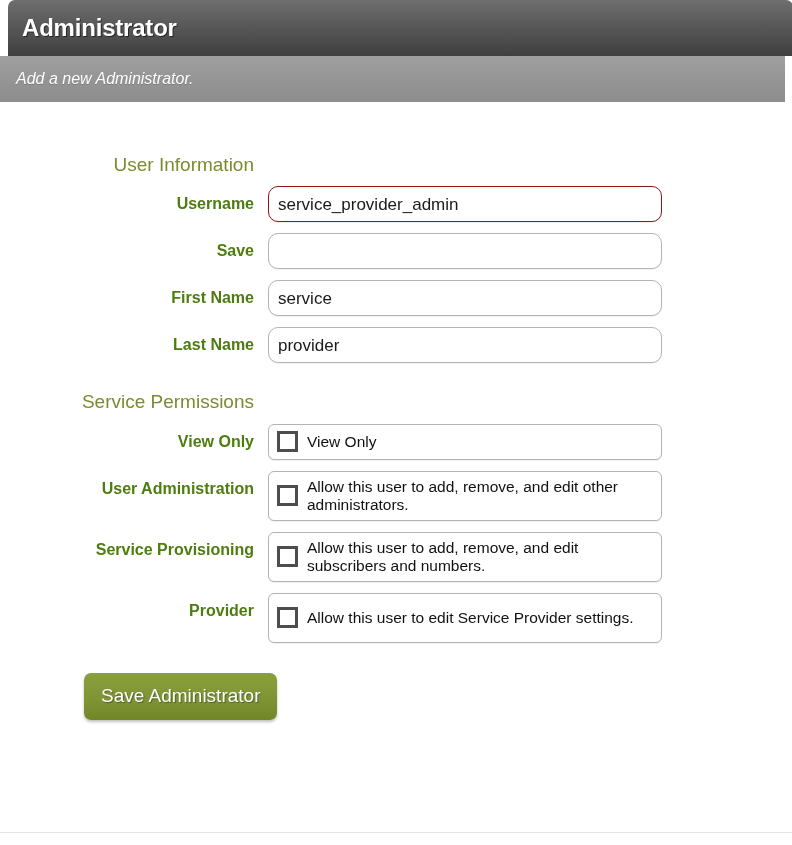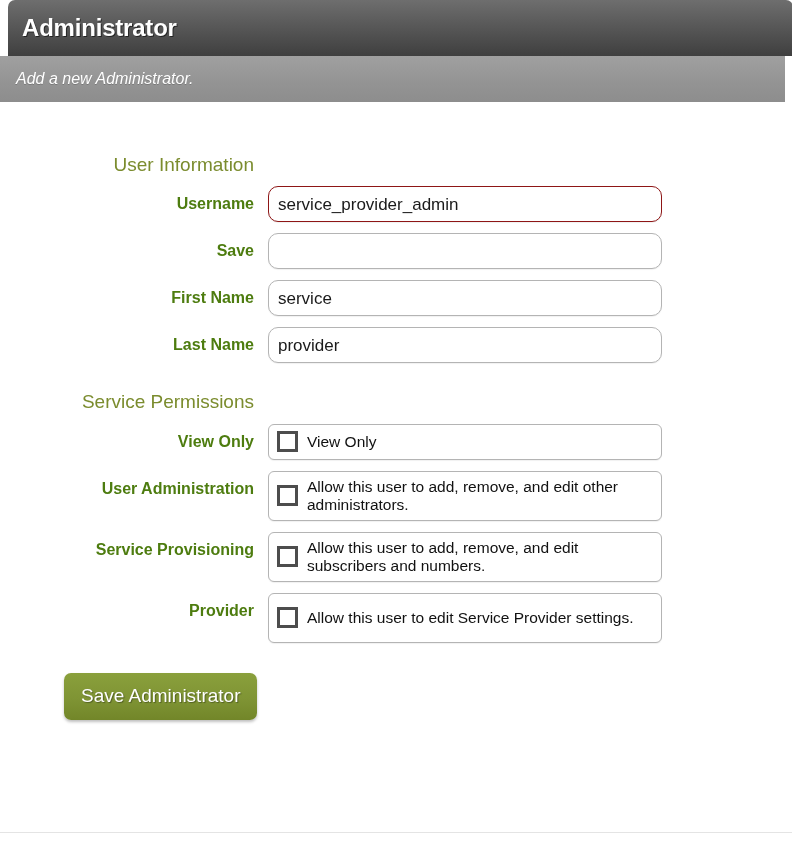--- a/index.html
+++ b/index.html
@@ -144,21 +144,21 @@
   }
   .cb-label {
     font-size: 15.5px;
     color: #111111;
     line-height: 1.12;
   }
 
   
   .save-wrap {
     margin-top: 30px;
-    margin-left: 28px;
+    margin-left: 48px;
     padding-left: 36px;
   }
   .save-btn {
     display: inline-block;
     background: linear-gradient(to bottom, #8aa03c 0%, #7f9434 55%, #728629 100%);
     border: none;
     border-radius: 7px;
     color: #ffffff;
     font-family: "Liberation Sans", sans-serif;
     font-size: 19px;

